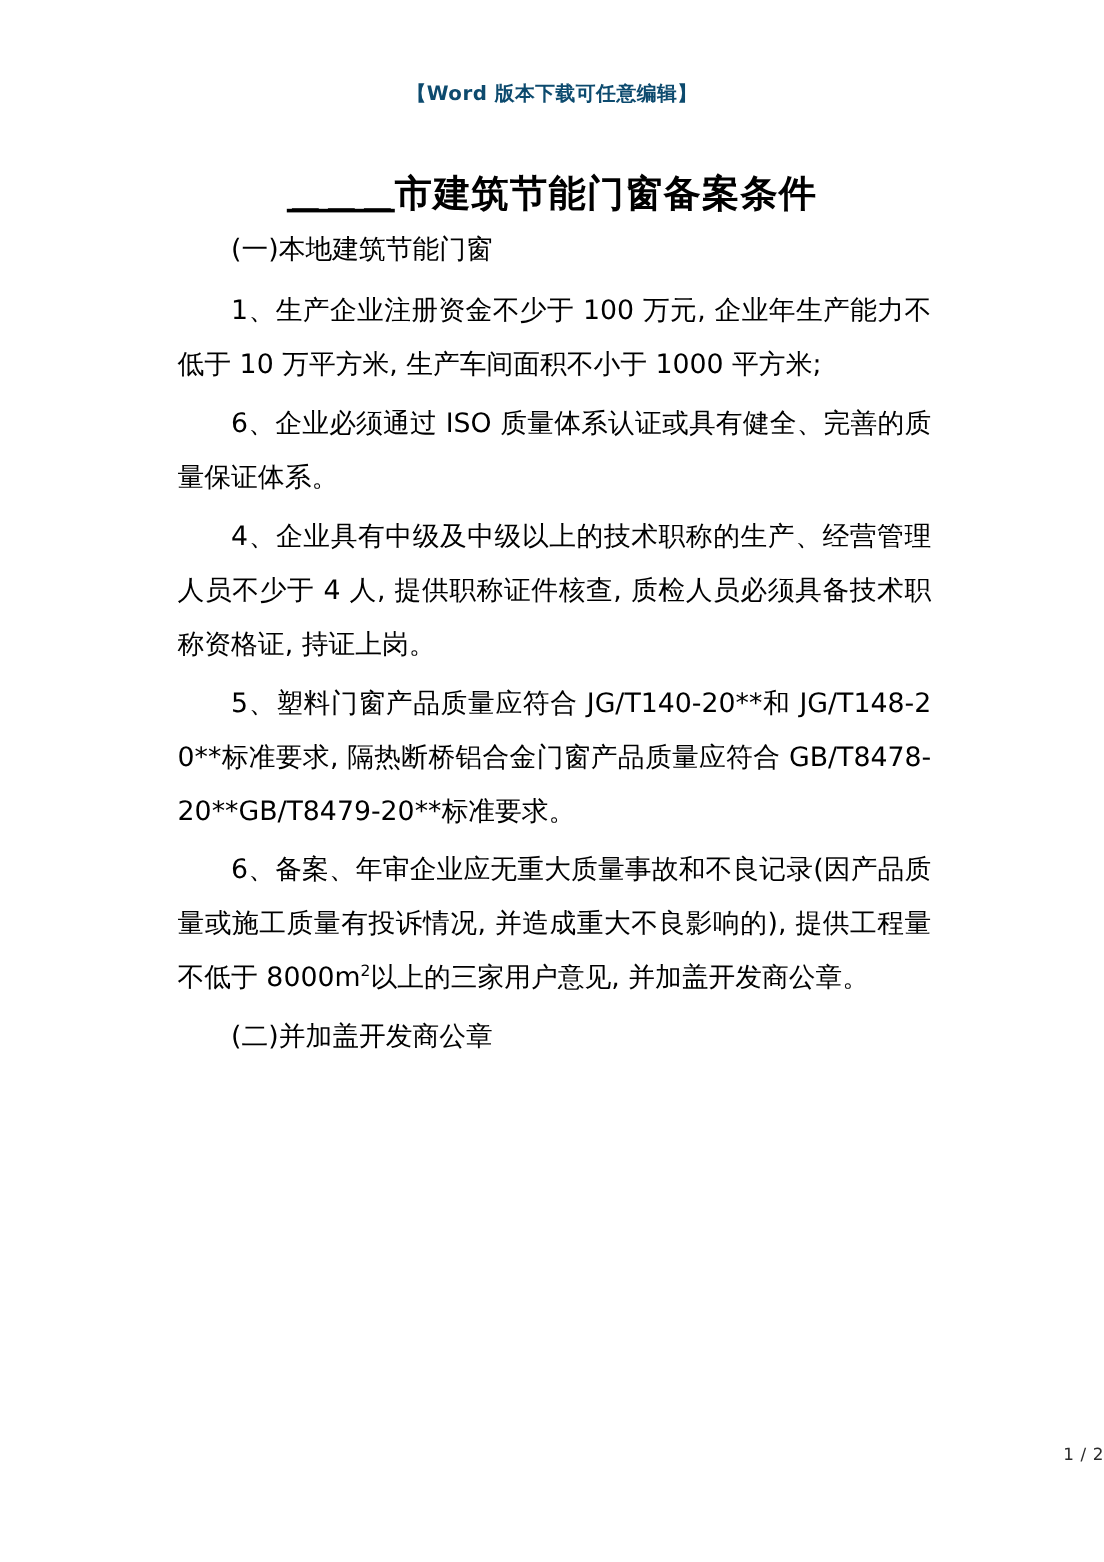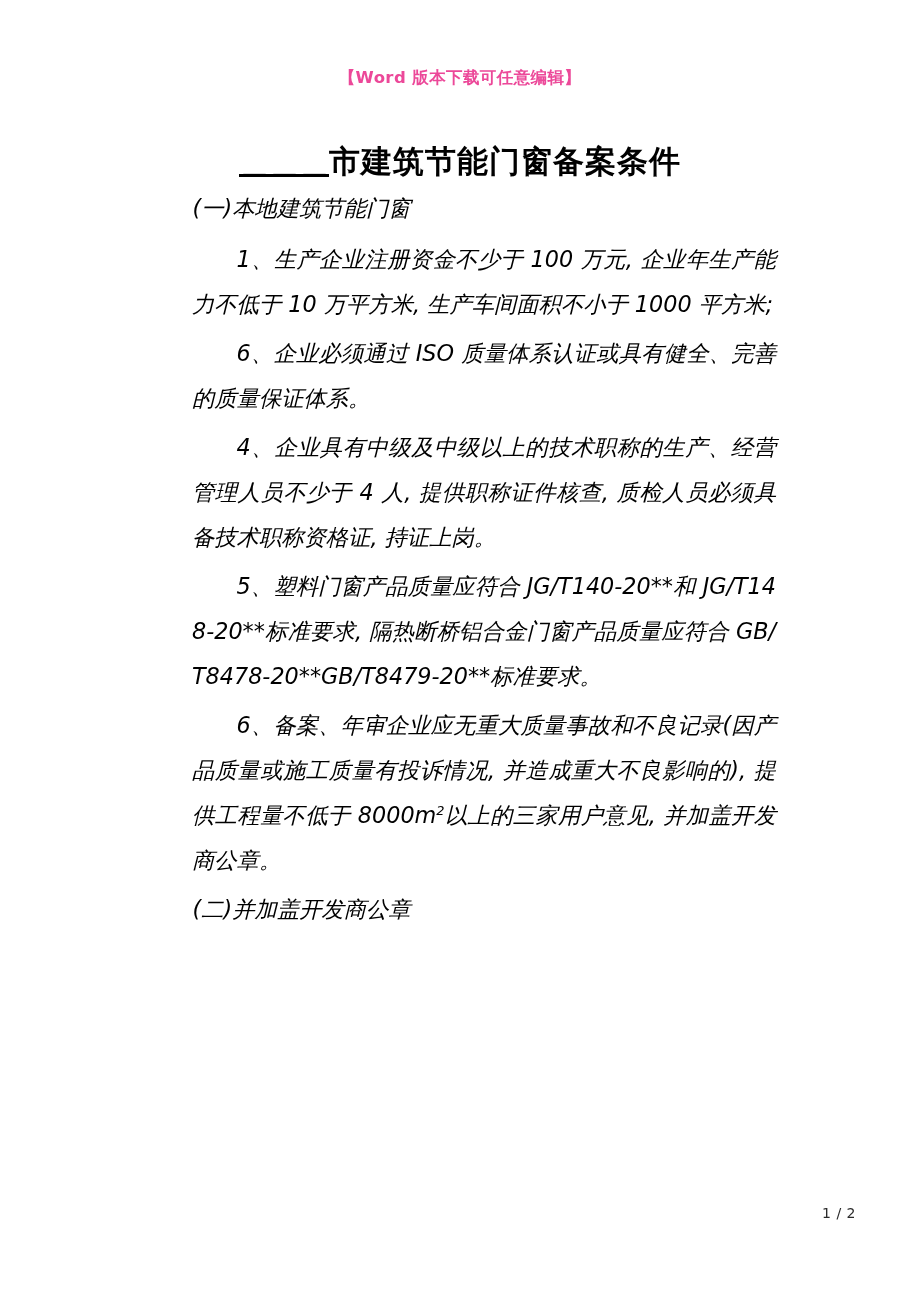--- a/index.html
+++ b/index.html
@@ -27,21 +27,21 @@
 
   
   .doc-header {
     position: absolute;
     left: 0;
     top: 68px;
     width: 920px;
     text-align: center;
     font-size: 16.5px;
     letter-spacing: 0.4px;
-    color: #ec4899;
+    color: #0c4a6e;
     font-weight: 600;
     line-height: 1.2;
   }
 
   
   .doc-title {
     position: absolute;
     left: 0;
     top: 122px;
     width: 920px;
@@ -68,25 +68,23 @@
   }
 
   .para {
     font-size: 22.3px;
     line-height: 45px;
     text-align: justify;
     text-justify: inter-ideograph;
     margin: 0 0 4px 0;
     color: #000000;
     word-break: break-all;
-    font-style: italic;
   }
   .para.indent {
     text-indent: 2em;
-    margin-left: 44px;
   }
   .para.section-head {
     text-indent: 2em;
     margin-bottom: 6px;
   }
   .gap-para {
     margin-bottom: 9px;
   }
   .sup2 {
     font-size: 0.58em;
@@ -97,21 +95,20 @@
     display: inline-block;
     width: 1.1em;
   }
 
   
   .doc-footer {
     position: absolute;
     left: 0;
     top: 1205px;
     width: 920px;
-    padding-right: 64px;
     box-sizing: border-box;
     text-align: right;
     font-size: 14px;
     color: #2b2b2b;
     letter-spacing: 0.5px;
   }
 </style>
 </head>
 <body>
 

